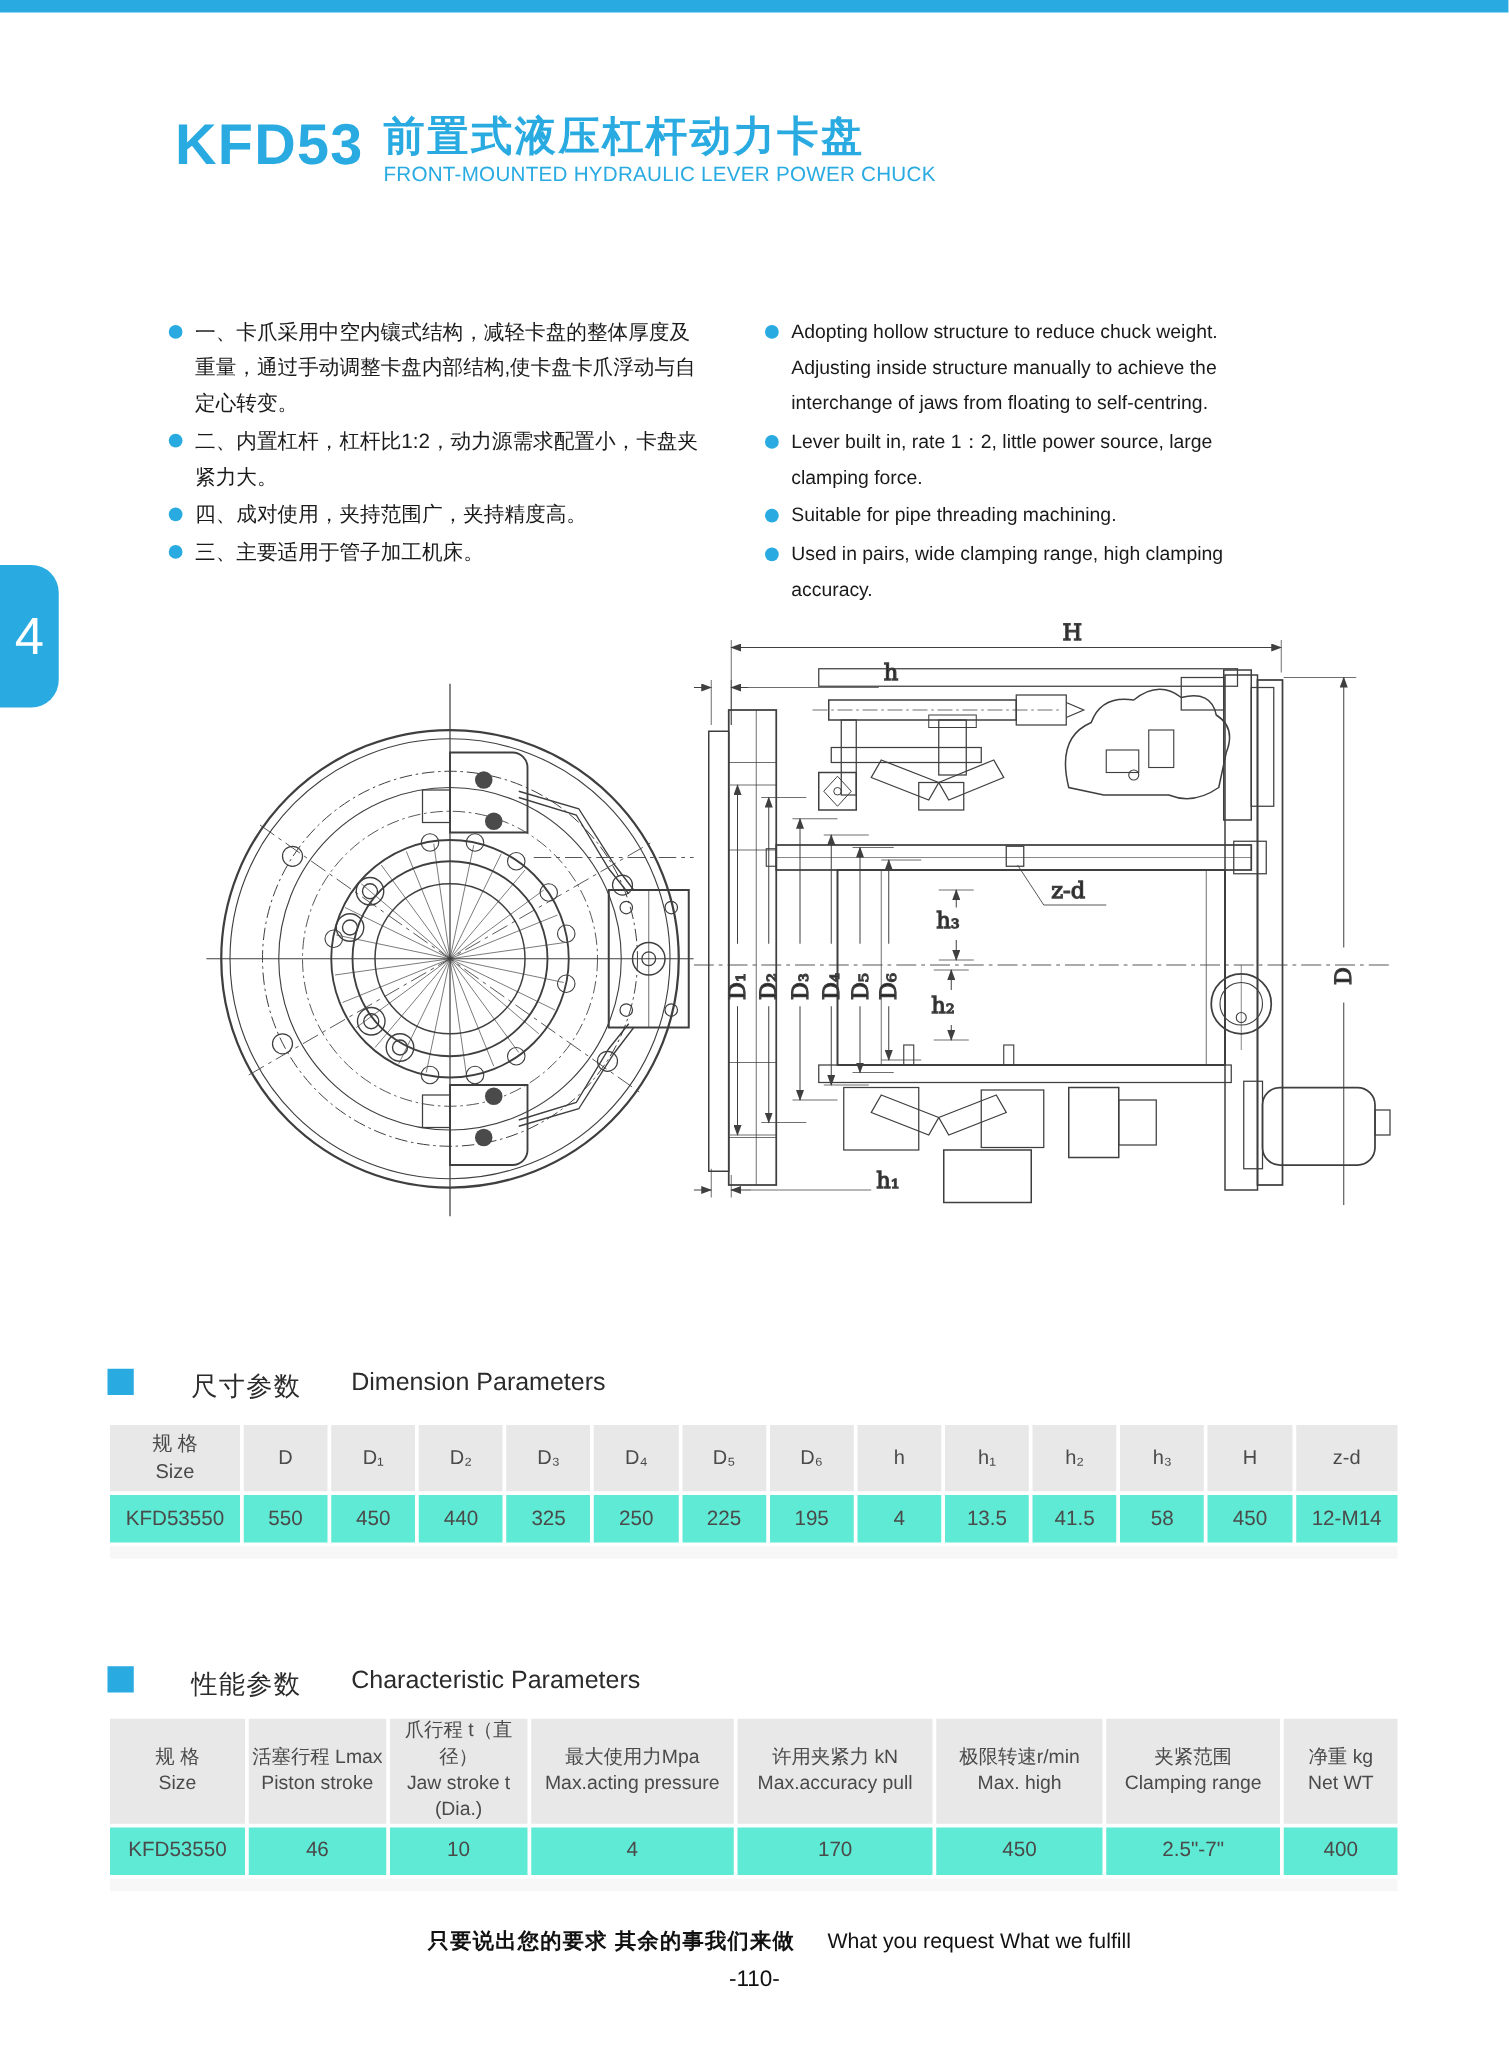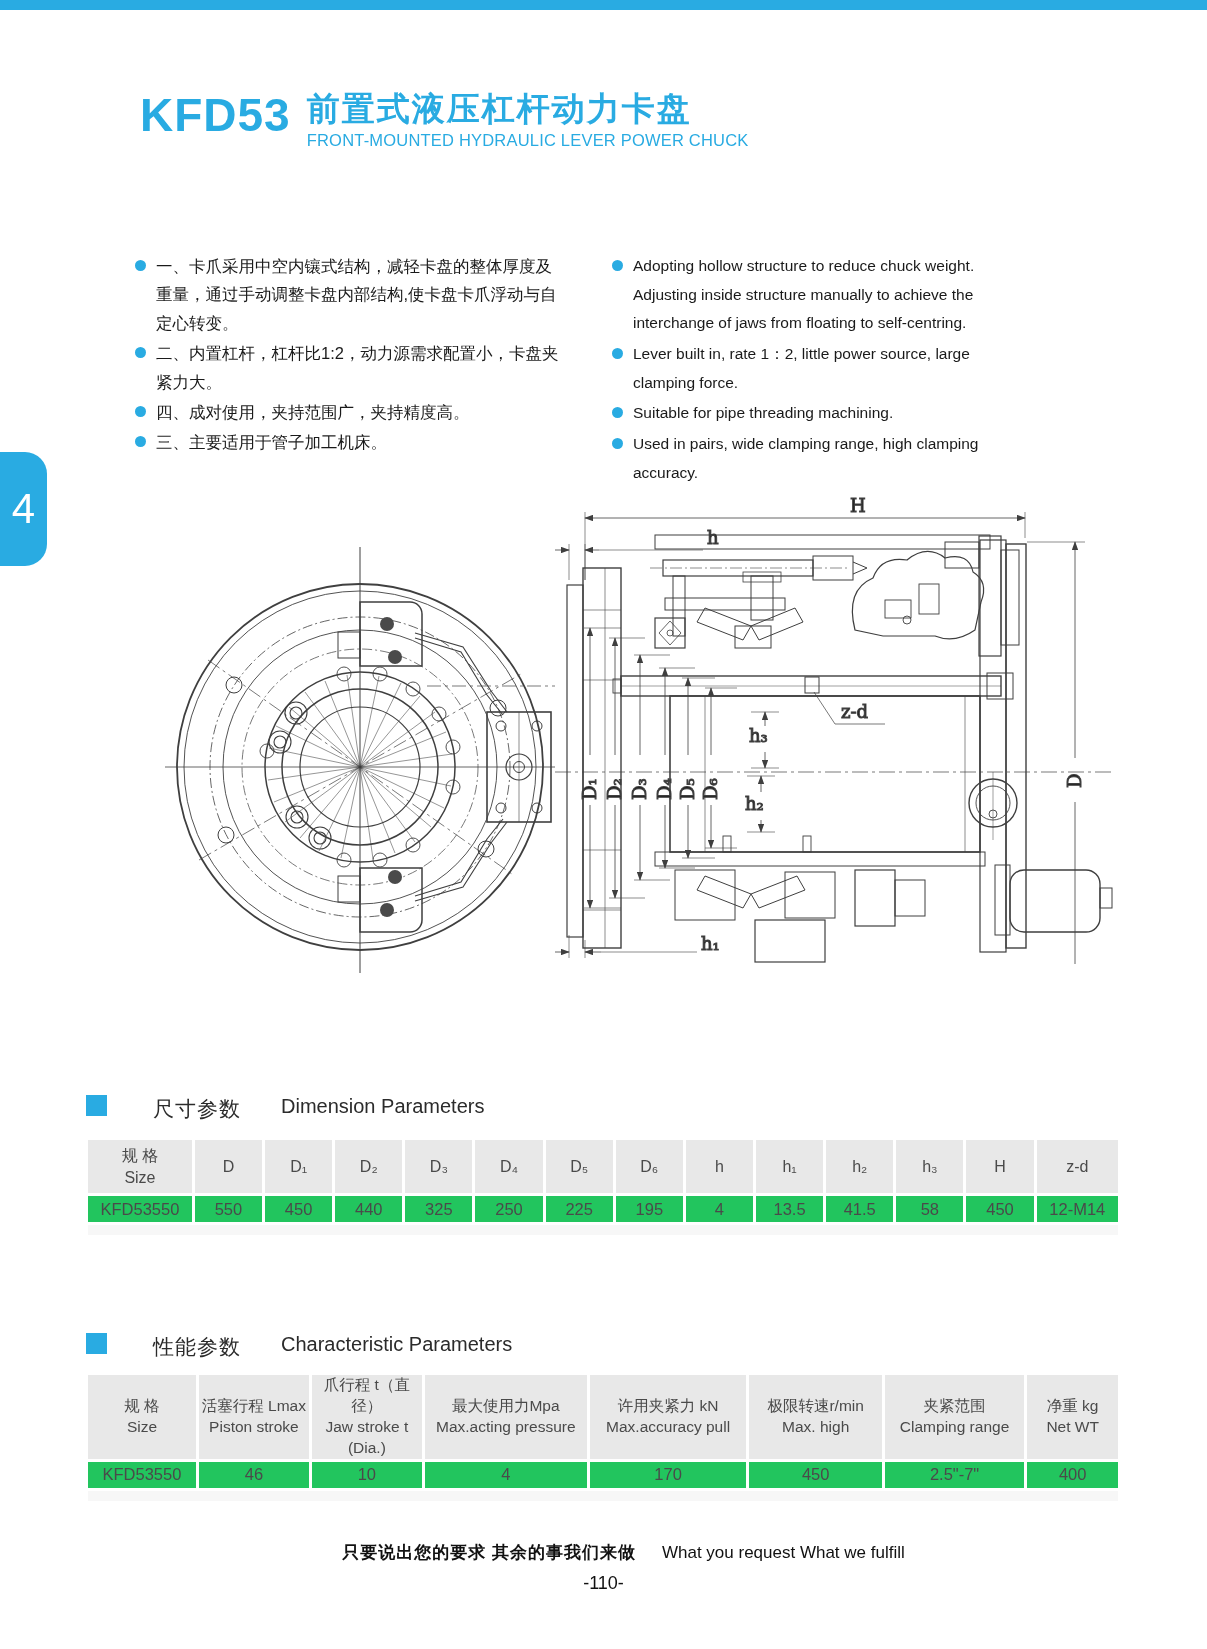--- a/index.html
+++ b/index.html
@@ -42,21 +42,21 @@
   .sq{width:21px;height:21px;background:#29abe2;margin-right:22px;}
   .head-cn{font-size:21px;color:#2b2b2b;letter-spacing:1px;margin-right:16px;}
   .head-en{font-size:20px;color:#2b2b2b;}
 
   
   table.data-table{position:absolute;left:85px;border-collapse:separate;border-spacing:3px;table-layout:fixed;}
   table.data-table th, table.data-table td{
     background:#e8e8e8;text-align:center;vertical-align:middle;
     font-weight:normal;color:#4a4a4a;font-size:16px;padding:0 2px;
   }
-  table.data-table tr.vals td{background:#22c55e;height:26px;font-size:16.5px;color:#4a4a4a;}
+  table.data-table tr.vals td{background:#5eead4;height:38px;font-size:16.5px;color:#4a4a4a;}
   table.data-table td.strip{background:#f7f7f7;height:10px;padding:0;}
   .hdr2{line-height:1.35;}
   #dim-table{top:1137px;width:1036px;}
   #dim-table tr.hdr th{height:53px;}
   #char-table{top:1372px;width:1036px;}
   #char-table tr.hdr th{height:59px;font-size:15.5px;}
 
   
   .footer-line{position:absolute;top:1541px;left:0;width:100%;text-align:center;font-size:17px;color:#111;padding-left:20px;}
   .footer-cn{font-weight:bold;margin-right:26px;letter-spacing:1px;}

